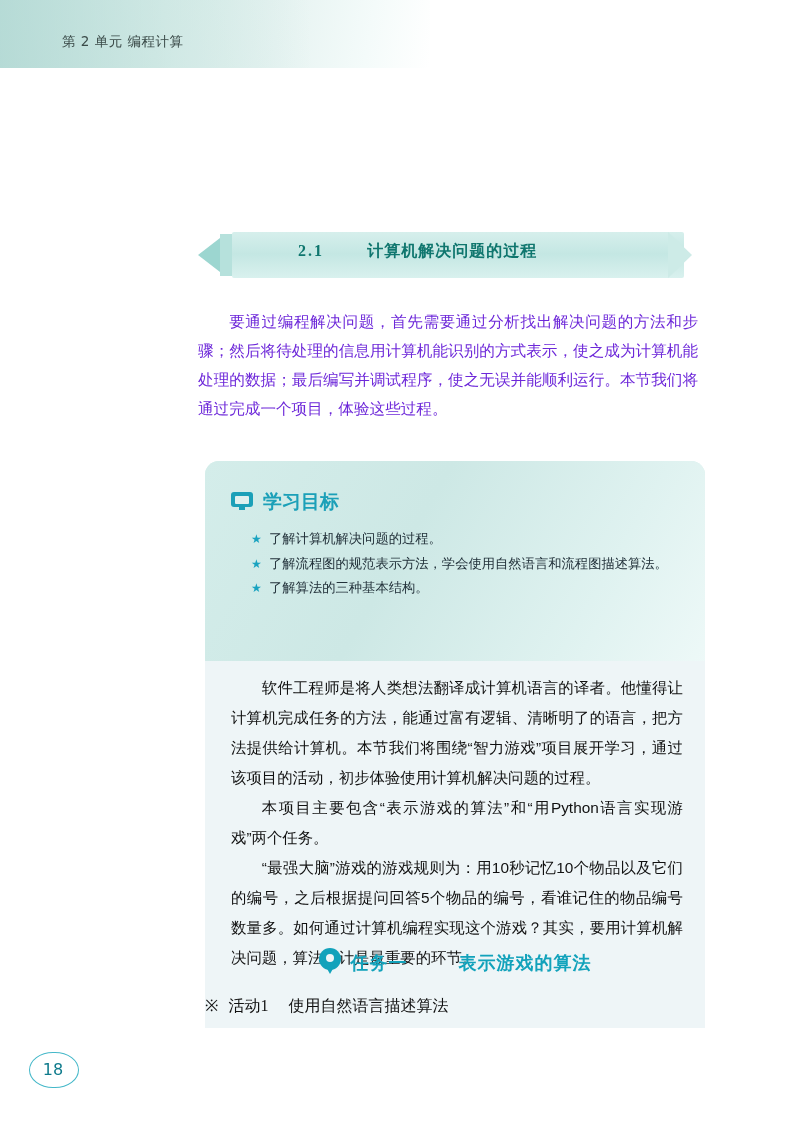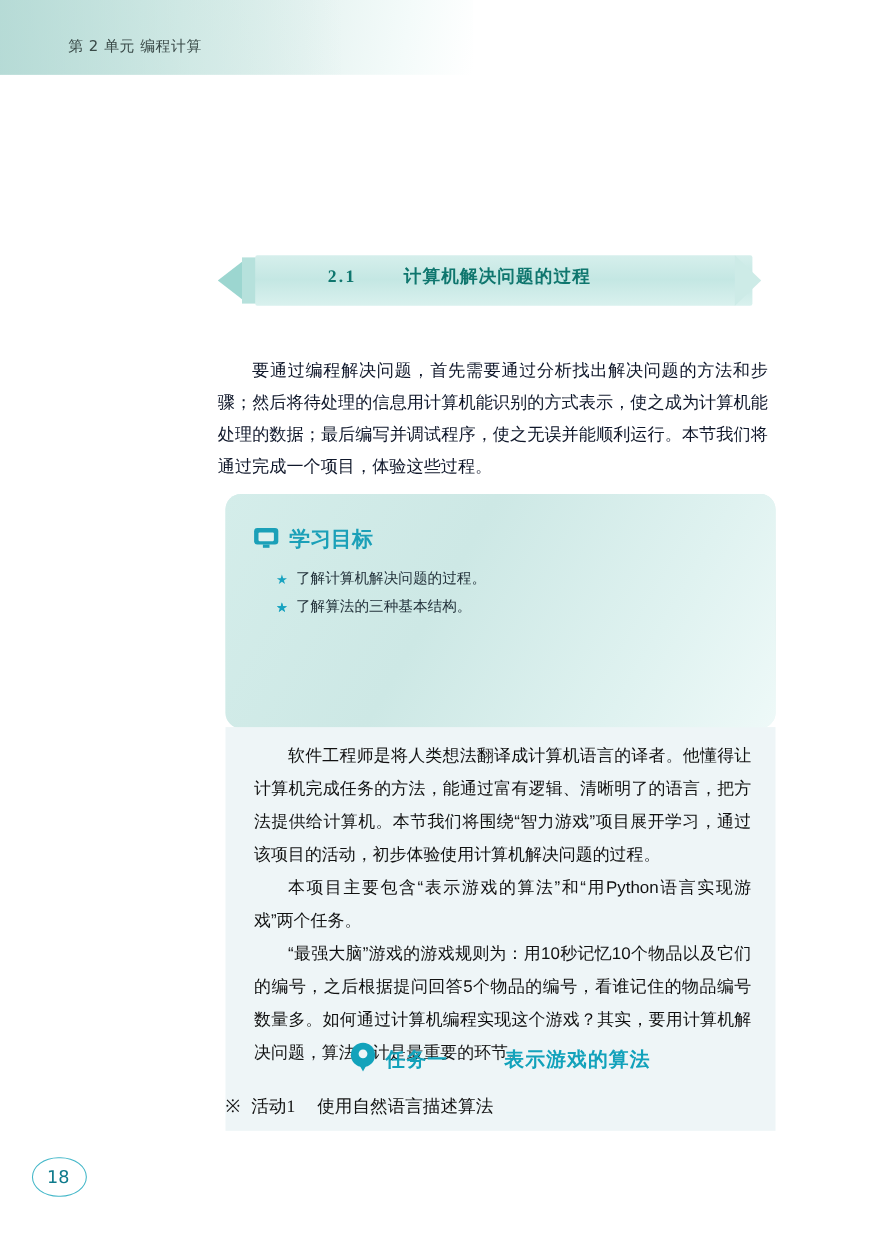--- a/index.html
+++ b/index.html
@@ -102,35 +102,35 @@
     white-space: nowrap;
   }
   .sh-num {
     font-family: "Liberation Serif", serif;
     letter-spacing: 2px;
   }
 
   
   .intro {
     position: absolute;
-    top: 323px;
+    top: 308px;
     left: 198px;
     width: 500px;
     font-size: 15.6px;
     line-height: 29px;
-    color: #0f172a;
+    color: #6d28d9;
     text-align: justify;
     font-family: "DejaVu Sans", sans-serif;
   }
   .intro p { margin: 0; text-indent: 2em; }
 
   
   .goals {
     position: absolute;
-    top: 449px;
+    top: 461px;
     left: 205px;
     width: 500px;
     height: 213px;
     border-radius: 14px;
     background: linear-gradient(180deg, #d9efec 0%, #cfe9e6 55%, #e8f6f4 100%);
   }
   .goals-inner {
     position: absolute;
     top: 0; left: 0; right: 0; bottom: 0;
     border-radius: 14px;
@@ -338,20 +338,21 @@
     <div class="stand"></div>
   </div>
   <div class="goals-title" style="left:58px">学习目标</div>
   <div class="goal-list">
     <div class="goal-item">
       <span class="goal-star">★</span>
       <span>了解计算机解决问题的过程。</span>
     </div>
     <div class="goal-item">
       <span class="goal-star">★</span>
+      <span>了解流程图的规范表示方法，学会使用自然语言和流程图描述算法。</span>
     </div>
     <div class="goal-item">
       <span class="goal-star">★</span>
       <span>了解算法的三种基本结构。</span>
     </div>
   </div>
 </div>
 
 <div class="body-panel">
   <div class="body-text">

